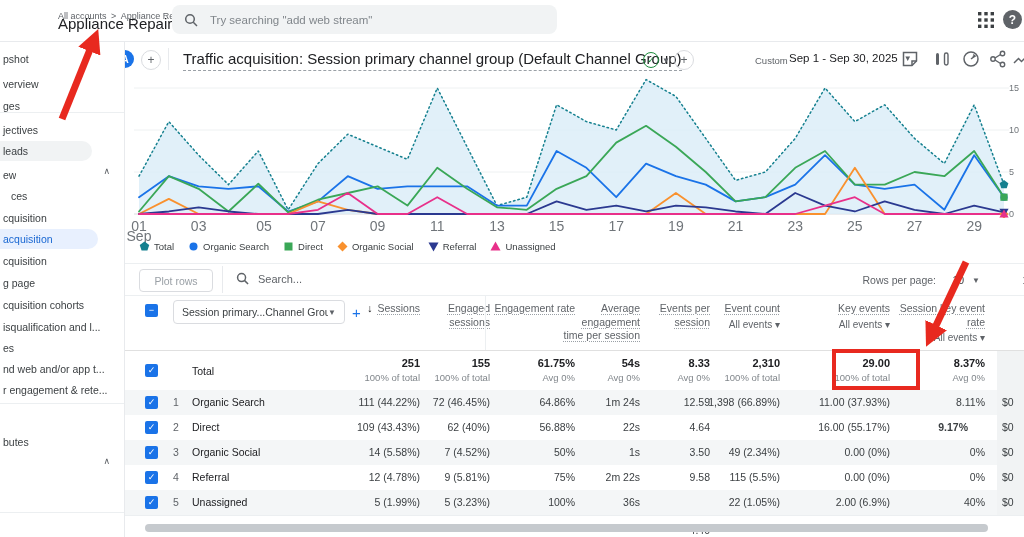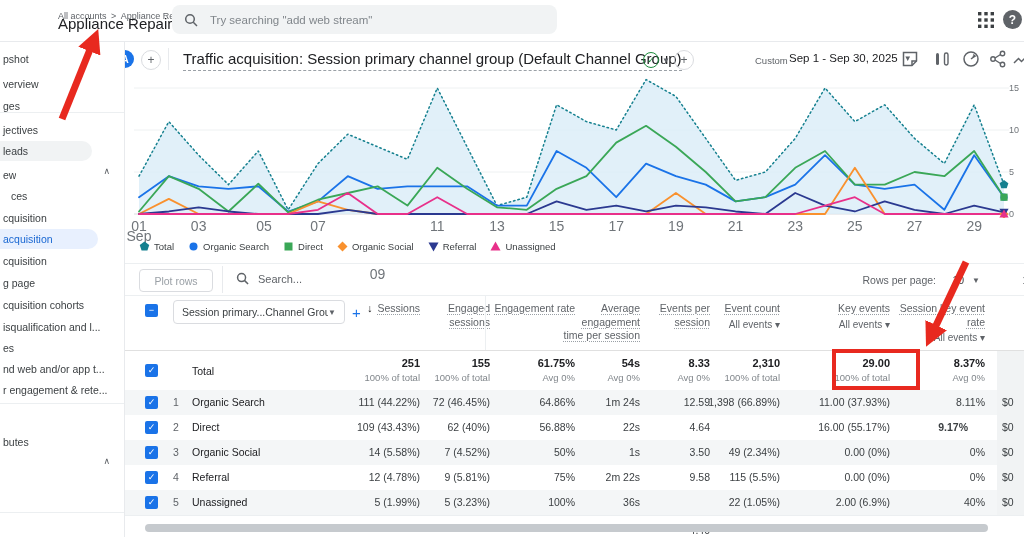--- a/index.html
+++ b/index.html
@@ -240,21 +240,21 @@
       <div class="ytick" style="left: 1009px; top: 167px;">5</div>
       <div class="ytick" style="left: 1009px; top: 125px;">10</div>
       <div class="ytick" style="left: 1009px; top: 83px;">15</div>
     </div>
   <div id="xticks">
       <div class="xtick" style="left: 124px; top: 218px;">01</div>
       <div class="xtick" style="left: 124px; top: 228px;">Sep</div>
       <div class="xtick" style="left: 183.655px; top: 218px;">03</div>
       <div class="xtick" style="left: 249px; top: 218px;">05</div>
       <div class="xtick" style="left: 302.966px; top: 218px;">07</div>
-      <div class="xtick" style="left: 362.621px; top: 218px; margin-top: 48px;">09</div>
+      <div class="xtick" style="left: 362.621px; top: 218px;">09</div>
       <div class="xtick" style="left: 422.276px; top: 218px;">11</div>
       <div class="xtick" style="left: 481.931px; top: 218px;">13</div>
       <div class="xtick" style="left: 541.586px; top: 218px;">15</div>
       <div class="xtick" style="left: 601.241px; top: 218px;">17</div>
       <div class="xtick" style="left: 660.897px; top: 218px;">19</div>
       <div class="xtick" style="left: 720.552px; top: 218px;">21</div>
       <div class="xtick" style="left: 780.207px; top: 218px;">23</div>
       <div class="xtick" style="left: 839.862px; top: 218px;">25</div>
       <div class="xtick" style="left: 899.517px; top: 218px;">27</div>
       <div class="xtick" style="left: 959.172px; top: 218px;">29</div>

